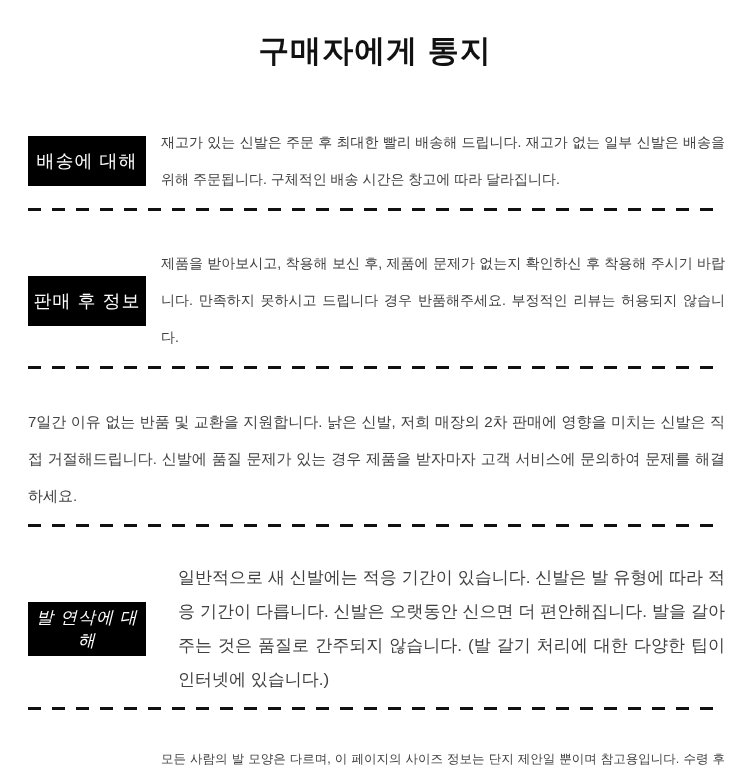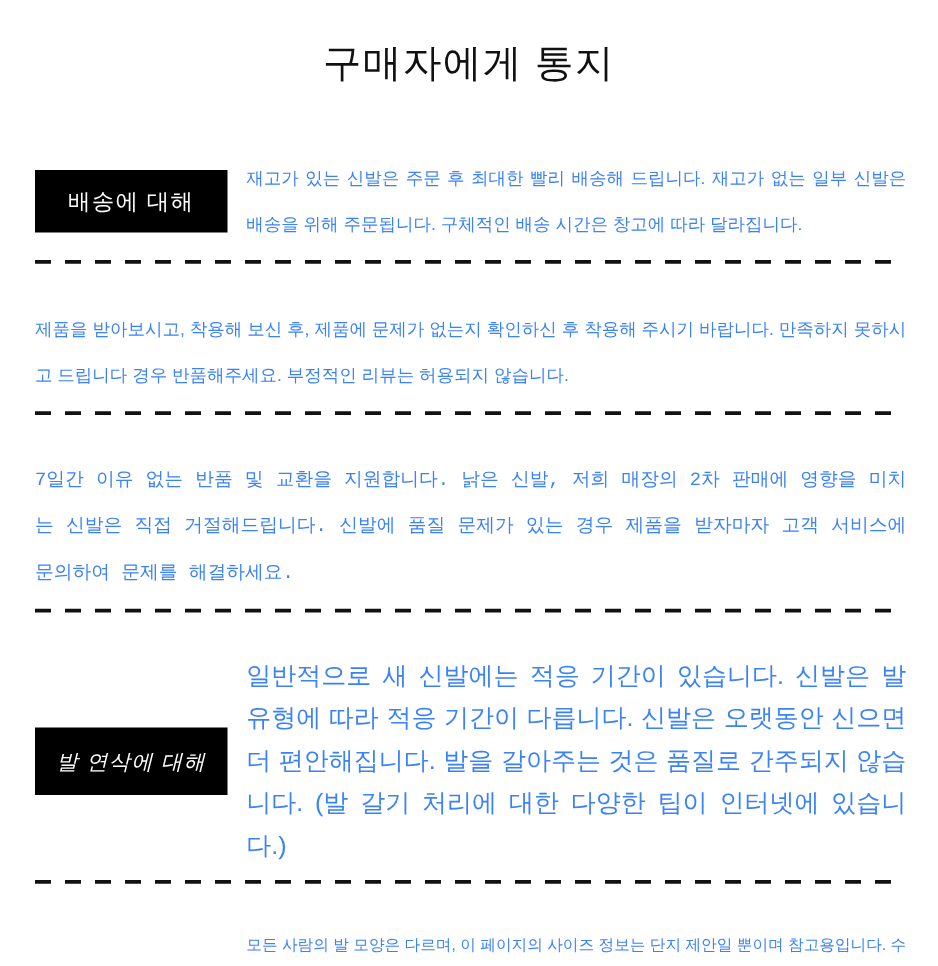--- a/index.html
+++ b/index.html
@@ -13,86 +13,87 @@
     width: 750px;
     height: 773px;
     background: #ffffff;
     overflow: hidden;
   }
   .title {
     margin: 26px 0 0 0;
     text-align: center;
     font-size: 31px;
     line-height: 50px;
-    font-weight: 400;
+    font-weight: 700;
     letter-spacing: 1px;
     color: #111111;
   }
   .section {
     display: flex;
     align-items: center;
     margin-left: 28px;
     margin-right: 25px;
     column-gap: 15px;
   }
   .label-box {
     flex-shrink: 0;
-    width: 154px;
+    width: 118px;
     height: 50px;
     background: #000000;
     color: #ffffff;
     display: flex;
     align-items: center;
     justify-content: center;
     text-align: center;
     font-size: 18px;
     letter-spacing: 1px;
   }
   .text {
     flex: 1;
     margin: 0;
-    color: #3b82f6;
+    color: #404040;
     font-size: 14px;
     line-height: 37px;
     word-break: break-all;
     text-align: justify;
   }
   .divider {
     height: 3px;
     margin: 10px 28px 0 28px;
     background: repeating-linear-gradient(90deg, #111111 0px, #111111 13px, transparent 13px, transparent 24px);
   }
   
   .sec-1 { margin-top: 48px; }
   .sec-2 { margin-top: 34px; }
   .sec-3 { margin-top: 34px; }
   .sec-4 { margin-top: 34px; }
   .sec-5 { margin-top: 32px; }
   .sec-3 .label-box { font-size: 13.5px; letter-spacing: 0; height: 52px; }
-  .sec-3 .text { font-size: 15px; font-family: Liberation Mono, monospace; }
+  .sec-3 .text { font-size: 15px; }
   .sec-4 .label-box { height: 54px; font-size: 17px; font-style: italic; }
-  .sec-4 .text { font-size: 20px; line-height: 34px; }
+  .sec-4 .text { font-size: 17px; line-height: 34px; margin-left: 17px; }
   .sec-5 .label-box { height: 56px; font-size: 15px; }
   .sec-5 .text { font-size: 12.5px; line-height: 35px; }
 </style>
 </head>
 <body>
 
 <div class="page">
 
   <h1 class="title">구매자에게 통지</h1>
 
   <div class="section sec-1">
     <div class="label-box">배송에 대해</div>
     <p class="text">재고가 있는 신발은 주문 후 최대한 빨리 배송해 드립니다. 재고가 없는 일부 신발은 배송을 위해 주문됩니다. 구체적인 배송 시간은 창고에 따라 달라집니다.</p>
   </div>
 
   <div class="divider"></div>
 
   <div class="section sec-2">
+    <div class="label-box">판매 후 정보</div>
     <p class="text">제품을 받아보시고, 착용해 보신 후, 제품에 문제가 없는지 확인하신 후 착용해 주시기 바랍니다. 만족하지 못하시고 드립니다 경우 반품해주세요. 부정적인 리뷰는 허용되지 않습니다.</p>
   </div>
 
   <div class="divider"></div>
 
   <div class="section sec-3">
     <p class="text">7일간 이유 없는 반품 및 교환을 지원합니다. 낡은 신발, 저희 매장의 2차 판매에 영향을 미치는 신발은 직접 거절해드립니다. 신발에 품질 문제가 있는 경우 제품을 받자마자 고객 서비스에 문의하여 문제를 해결하세요.</p>
   </div>
 
   <div class="divider"></div>

